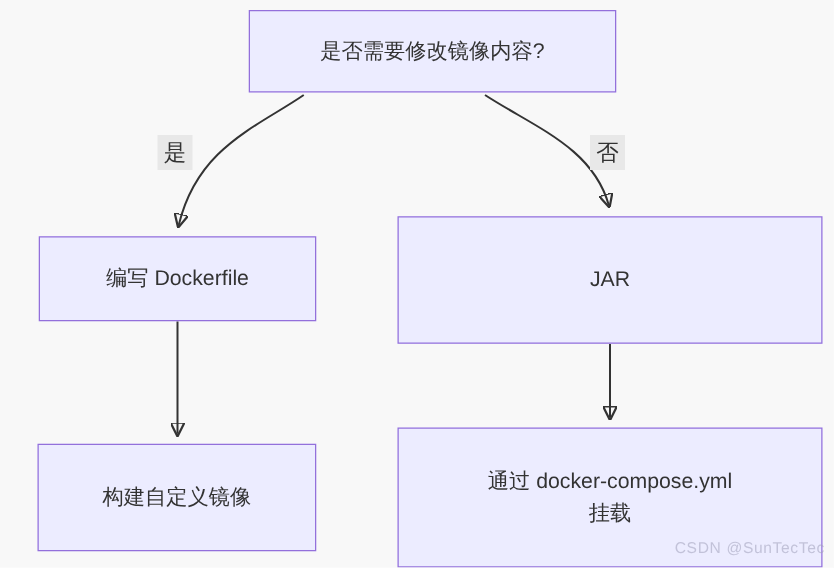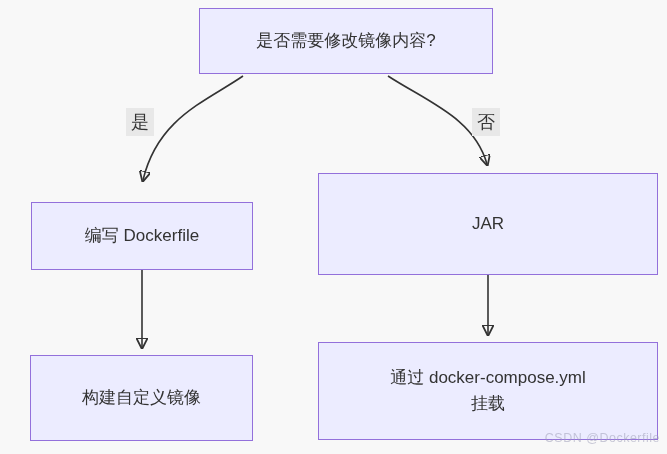--- a/index.html
+++ b/index.html
@@ -31,24 +31,24 @@
     display: flex;
     flex-direction: column;
     align-items: center;
     justify-content: center;
     font-size: 17px;
     line-height: 1.55;
     text-align: center;
     z-index: 2;
   }
   .node-decision   { left: 168px; top: 8px;   width: 294px; height: 66px; margin-left: 31px; }
-  .node-dockerfile { left: 31px;  top: 202px; width: 222px; height: 68px; }
+  .node-dockerfile { left: 31px;  top: 189px; width: 222px; height: 68px; }
   .node-official   { left: 318px; top: 173px; width: 340px; height: 102px; }
   .node-build      { left: 30px;  top: 355px; width: 223px; height: 86px; }
-  .node-compose    { left: 318px; top: 342px; width: 340px; height: 98px; }
+  .node-compose    { left: 318px; top: 342px; width: 340px; height: 112px; }
   .edge-label {
     position: absolute;
     background: var(--label-bg);
     color: var(--text);
     font-size: 18px;
     line-height: 1;
     padding: 5px 5px;
     z-index: 3;
   }
   .edge-label-yes { left: 126px; top: 108px; }
@@ -110,15 +110,15 @@
 
   <div class="node node-build">
     <span>构建自定义镜像</span>
   </div>
 
   <div class="node node-compose">
     <span>通过 docker-compose.yml</span>
     <span>挂载</span>
   </div>
 
-  <div class="watermark">CSDN @Dockerfile</div>
+  <div class="watermark">CSDN @SunTecTec</div>
 
 </div>
 
 </body></html>

